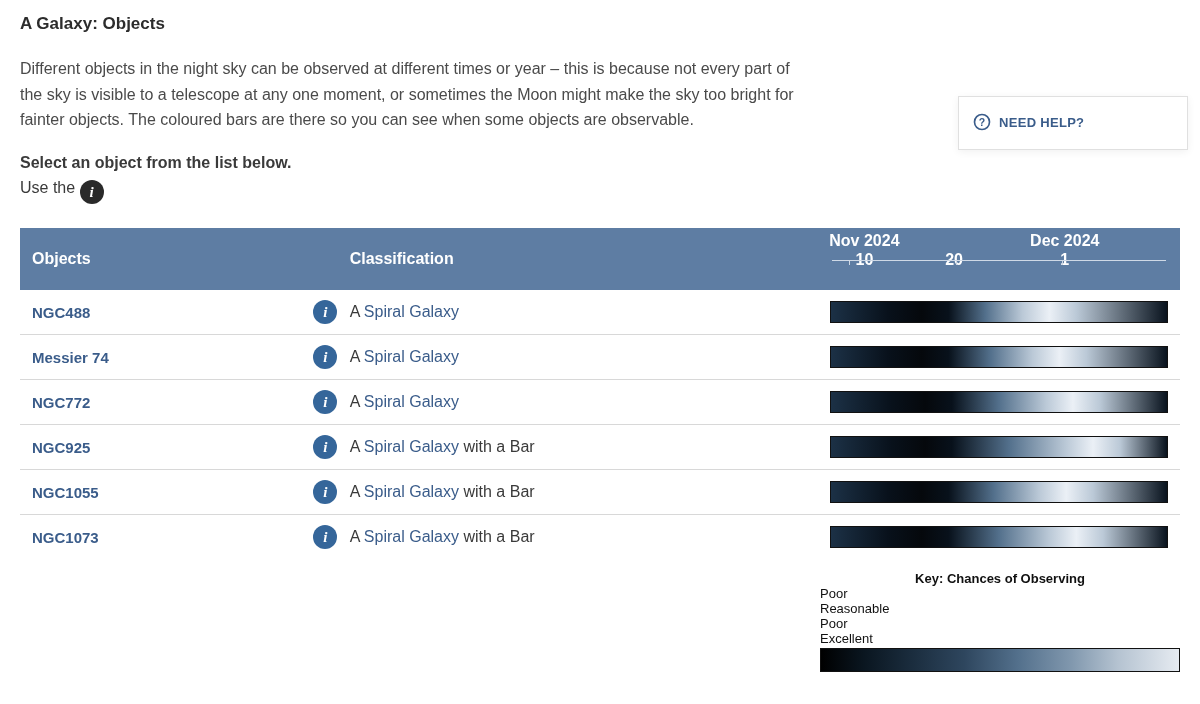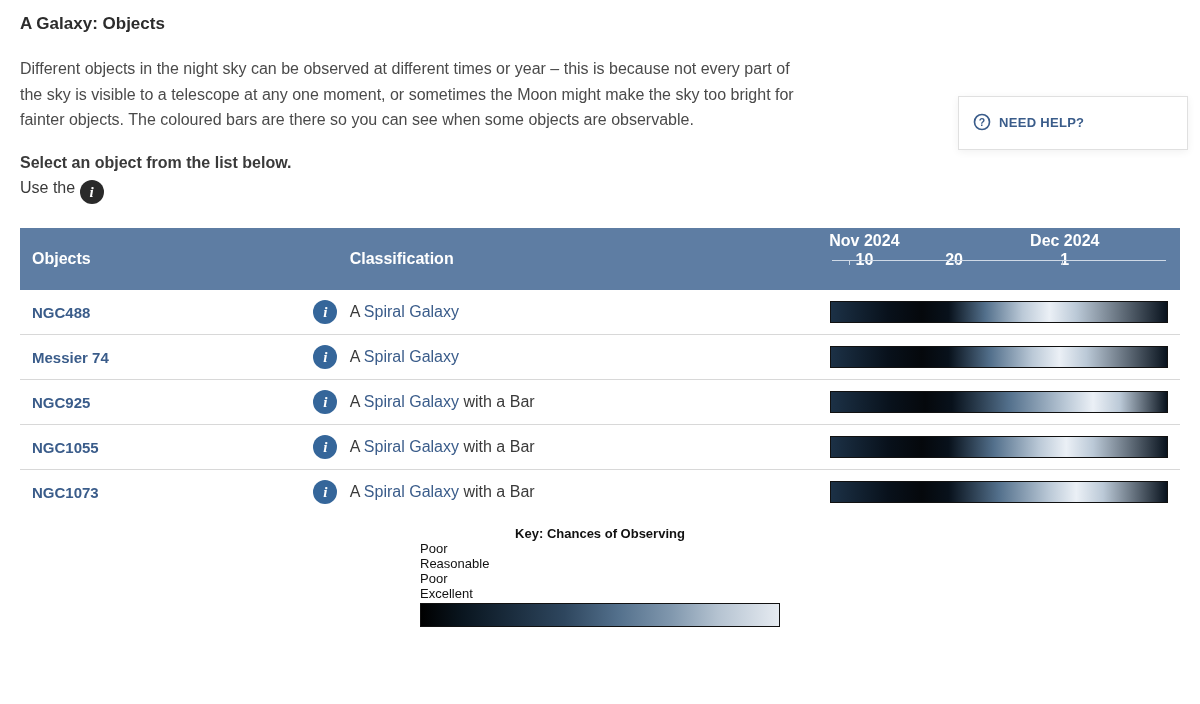--- a/index.html
+++ b/index.html
@@ -156,21 +156,21 @@
     height: 22px;
     width: 100%;
     border: 1px solid #111;
     box-sizing: border-box;
   }
 
   
   .legend {
     margin-top: 12px;
     display: flex;
-    justify-content: center;
+    justify-content: flex-end;
   }
   .legend-inner { width: 360px; }
   .legend-title {
     text-align: center;
     font-size: 13px;
     font-weight: 700;
     color: #111;
   }
   .legend-labels {
     display: flex;
@@ -254,20 +254,28 @@
         </tr>
         <tr>
           <td class="name"><a href="#">Messier 74</a></td>
           <td class="info"><span class="info-btn">i</span></td>
           <td class="class">A <a href="#">Spiral Galaxy</a></td>
           <td class="vis">
             <div class="bar" style="background: linear-gradient(to right, rgb(28, 49, 70) 0%, rgb(8, 17, 27) 17%, rgb(5, 8, 12) 27%, rgb(8, 17, 27) 35%, rgb(83, 112, 140) 47.5%, rgb(187, 201, 215) 60%, rgb(235, 240, 246) 68%, rgb(187, 201, 215) 76%, rgb(9, 19, 30) 100%);"></div>
           </td>
         </tr>
         <tr>
+          <td class="name"><a href="#">NGC772</a></td>
+          <td class="info"><span class="info-btn">i</span></td>
+          <td class="class">A <a href="#">Spiral Galaxy</a></td>
+          <td class="vis">
+            <div class="bar" style="background: linear-gradient(to right, rgb(28, 49, 70) 0%, rgb(8, 17, 27) 18%, rgb(5, 8, 12) 28%, rgb(8, 17, 27) 36%, rgb(83, 112, 140) 50%, rgb(187, 201, 215) 64%, rgb(235, 240, 246) 72%, rgb(187, 201, 215) 80%, rgb(9, 19, 30) 100%);"></div>
+          </td>
+        </tr>
+        <tr>
           <td class="name"><a href="#">NGC925</a></td>
           <td class="info"><span class="info-btn">i</span></td>
           <td class="class">A <a href="#">Spiral Galaxy</a> with a Bar</td>
           <td class="vis">
             <div class="bar" style="background: linear-gradient(to right, rgb(28, 49, 70) 0%, rgb(8, 17, 27) 18%, rgb(5, 8, 12) 28%, rgb(8, 17, 27) 36%, rgb(83, 112, 140) 53%, rgb(187, 201, 215) 70%, rgb(235, 240, 246) 78%, rgb(187, 201, 215) 86%, rgb(9, 19, 30) 100%);"></div>
           </td>
         </tr>
         <tr>
           <td class="name"><a href="#">NGC1055</a></td>
           <td class="info"><span class="info-btn">i</span></td>

